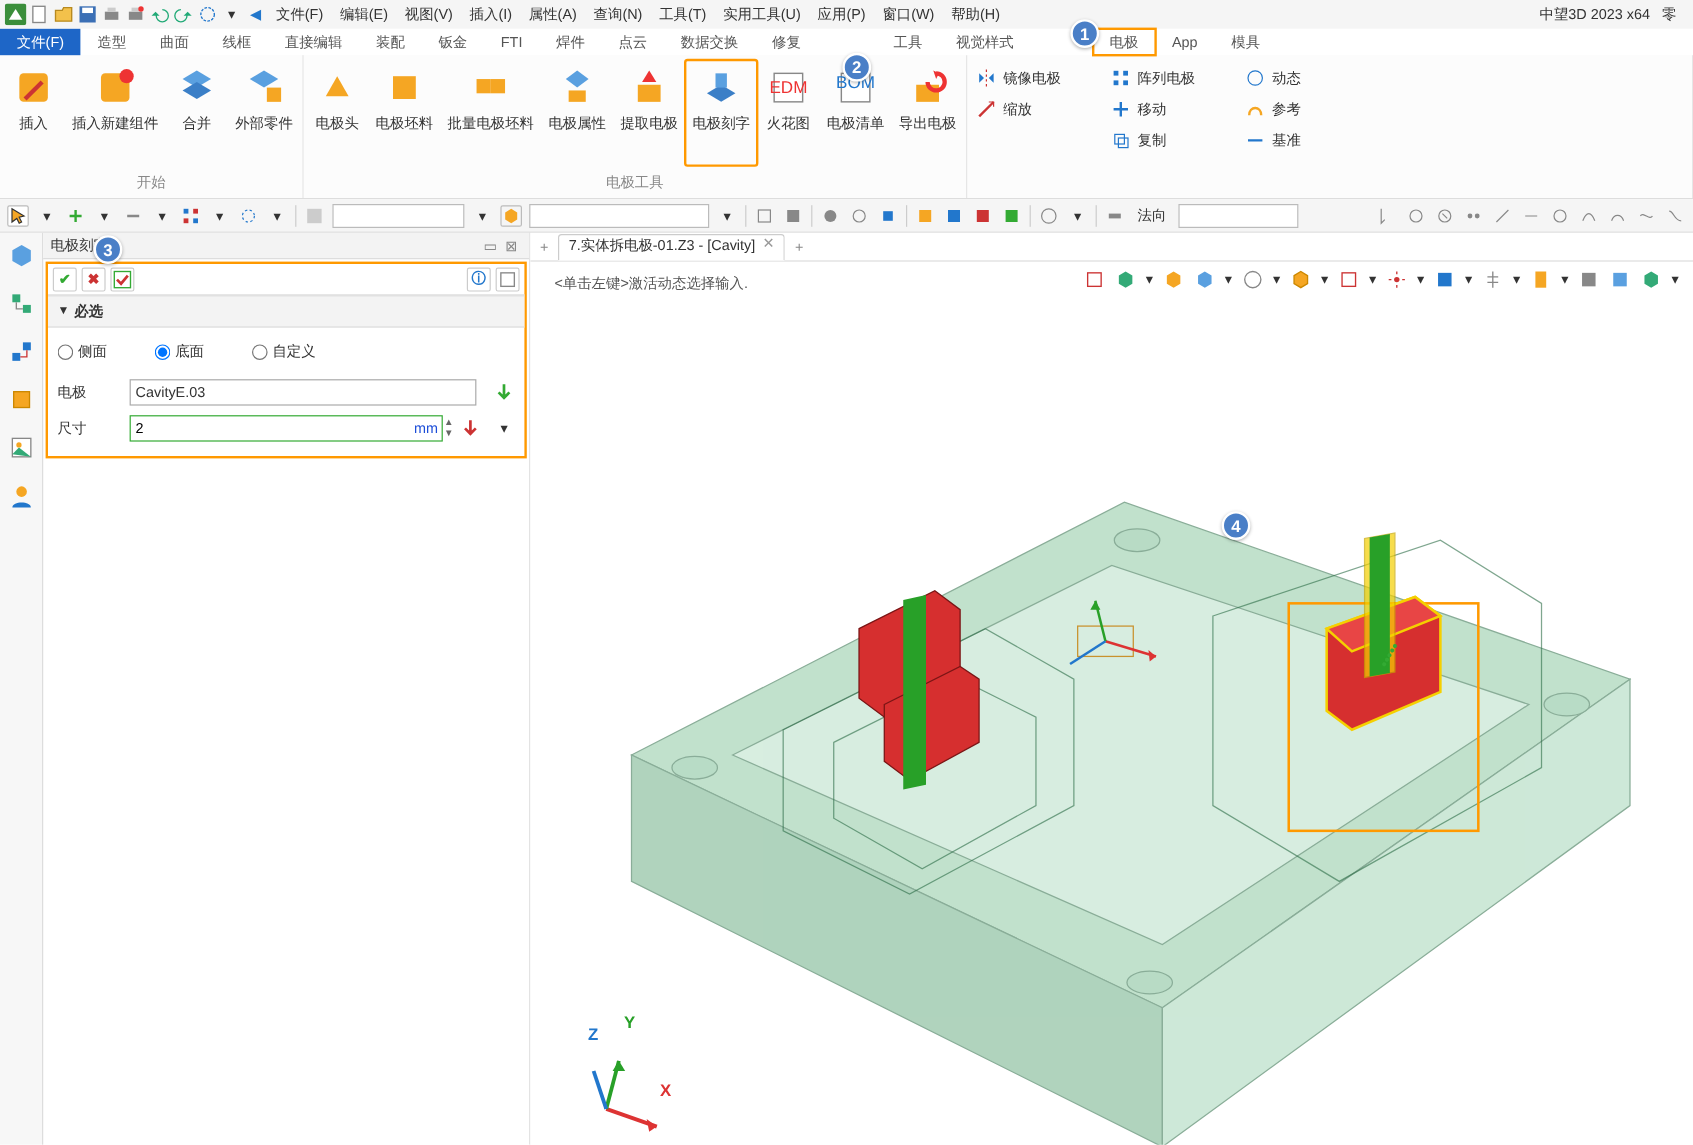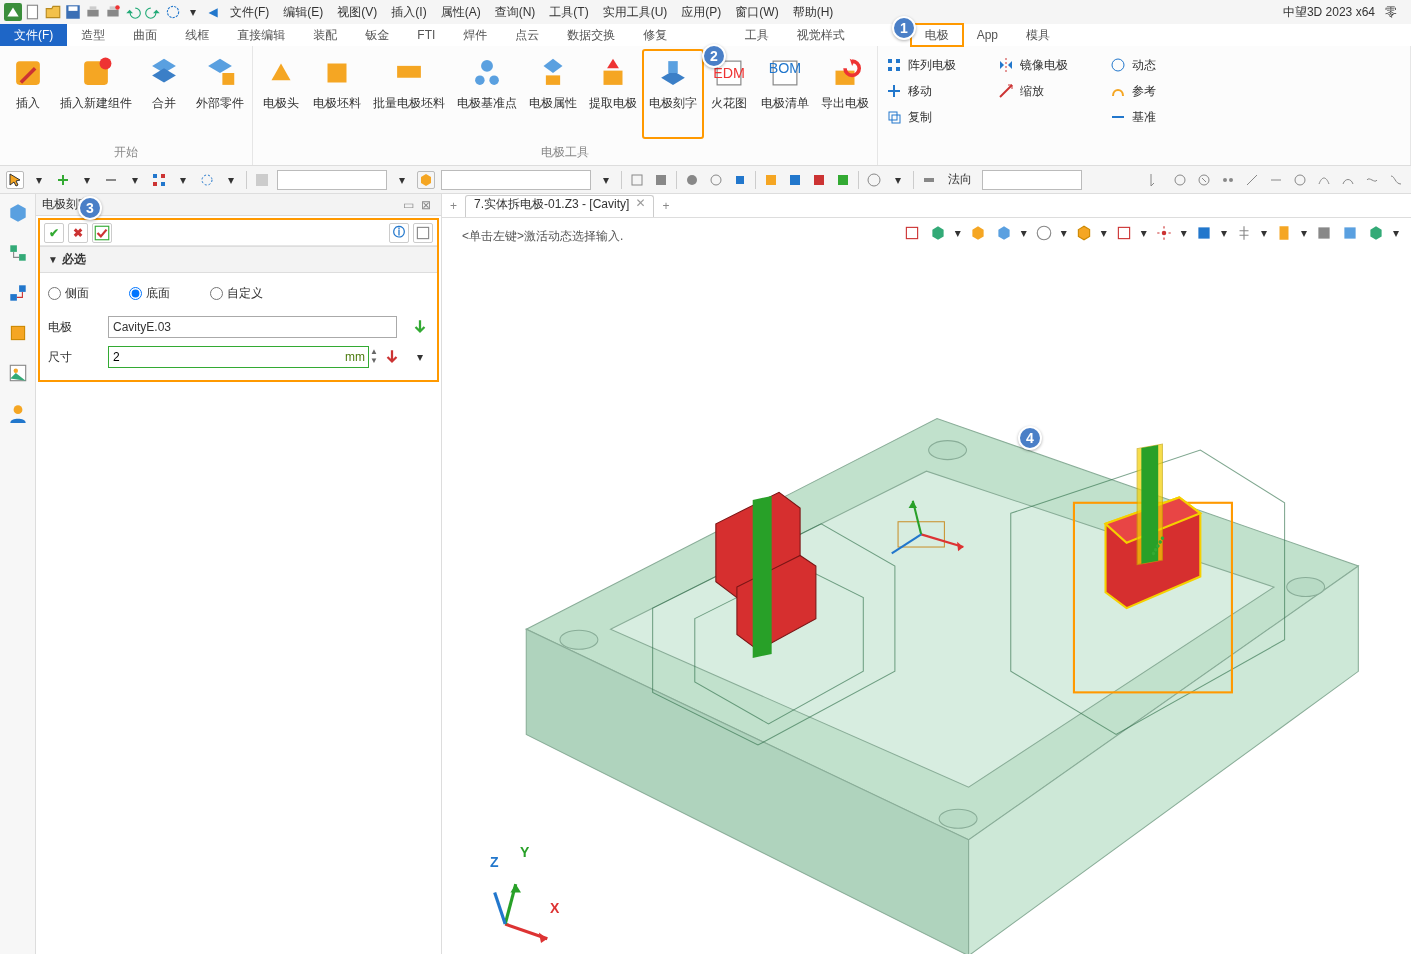--- a/index.html
+++ b/index.html
@@ -204,28 +204,20 @@
         </div>
       <div class="rbtn">
           <svg class="ricon" viewBox="0 0 32 32">
             <rect x="6" y="10" width="10" height="10" fill="#f5a623"></rect>
             <rect x="16" y="10" width="10" height="10" fill="#f5a623"></rect>
           </svg>
           <div class="rlabel">批量电极坯料</div>
         </div>
       <div class="rbtn">
           <svg class="ricon" viewBox="0 0 32 32">
-            <circle cx="16" cy="10" r="5" fill="#5aa0e0"></circle>
-            <circle cx="10" cy="22" r="4" fill="#5aa0e0"></circle>
-            <circle cx="22" cy="22" r="4" fill="#5aa0e0"></circle>
-          </svg>
-          <div class="rlabel">电极基准点</div>
-        </div>
-      <div class="rbtn">
-          <svg class="ricon" viewBox="0 0 32 32">
             <path d="M8 10l8-6 8 6-8 6z" fill="#5aa0e0"></path>
             <rect x="10" y="18" width="12" height="8" fill="#f5a623"></rect>
           </svg>
           <div class="rlabel">电极属性</div>
         </div>
       <div class="rbtn">
           <svg class="ricon" viewBox="0 0 32 32">
             <rect x="8" y="14" width="16" height="12" fill="#f5a623"></rect>
             <path d="M16 4l-5 8h10z" fill="#e33"></path>
           </svg>
@@ -261,56 +253,56 @@
           <div class="rlabel">导出电极</div>
         </div>
     </div>
     <div class="cap">电极工具</div>
   </div>
   <div class="rgroup" style="flex:1">
     <div class="btns" style="gap:30px">
       <div class="mini-col">
         <div class="mini-row">
             <svg class="micon" viewBox="0 0 16 16">
+              <path d="M8 1v14" stroke="#c33" stroke-dasharray="2"></path>
+              <path d="M2 4l4 4-4 4z" fill="#27c"></path>
+              <path d="M14 4l-4 4 4 4z" fill="#27c"></path>
+            </svg>
+            <span>镜像电极</span>
+          </div>
+        <div class="mini-row">
+            <svg class="micon" viewBox="0 0 16 16">
+              <path d="M2 14L14 2" stroke="#c33" stroke-width="2"></path>
+              <path d="M10 2h4v4" fill="none" stroke="#c33"></path>
+            </svg>
+            <span>缩放</span>
+          </div>
+      </div>
+      <div class="mini-col">
+        <div class="mini-row">
+            <svg class="micon" viewBox="0 0 16 16">
               <rect x="2" y="2" width="4" height="4" fill="#27c"></rect>
               <rect x="10" y="2" width="4" height="4" fill="#27c"></rect>
               <rect x="2" y="10" width="4" height="4" fill="#27c"></rect>
               <rect x="10" y="10" width="4" height="4" fill="#27c"></rect>
             </svg>
             <span>阵列电极</span>
           </div>
         <div class="mini-row">
             <svg class="micon" viewBox="0 0 16 16">
               <path d="M8 2v12M2 8h12" stroke="#27c" stroke-width="2"></path>
             </svg>
             <span>移动</span>
           </div>
         <div class="mini-row">
             <svg class="micon" viewBox="0 0 16 16">
               <rect x="3" y="3" width="8" height="8" fill="none" stroke="#27c"></rect>
               <rect x="6" y="6" width="8" height="8" fill="none" stroke="#27c"></rect>
             </svg>
             <span>复制</span>
-          </div>
-      </div>
-      <div class="mini-col">
-        <div class="mini-row">
-            <svg class="micon" viewBox="0 0 16 16">
-              <path d="M8 1v14" stroke="#c33" stroke-dasharray="2"></path>
-              <path d="M2 4l4 4-4 4z" fill="#27c"></path>
-              <path d="M14 4l-4 4 4 4z" fill="#27c"></path>
-            </svg>
-            <span>镜像电极</span>
-          </div>
-        <div class="mini-row">
-            <svg class="micon" viewBox="0 0 16 16">
-              <path d="M2 14L14 2" stroke="#c33" stroke-width="2"></path>
-              <path d="M10 2h4v4" fill="none" stroke="#c33"></path>
-            </svg>
-            <span>缩放</span>
           </div>
       </div>
       <div class="mini-col">
         <div class="mini-row">
             <svg class="micon" viewBox="0 0 16 16">
               <circle cx="8" cy="8" r="6" fill="none" stroke="#27c"></circle>
             </svg>
             <span>动态</span>
           </div>
         <div class="mini-row">
@@ -511,21 +503,21 @@
         <div class="frow" style="position:relative">
           <label>电极</label>
           <input class="txt" value="CavityE.03" style="">
           <span class="pick"><svg viewBox="0 0 16 16">
                 <path d="M8 2v10M4 8l4 4 4-4" fill="none" stroke="#3a3" stroke-width="2"></path>
               </svg></span>
         </div>
         <div class="frow" style="position:relative">
           <label>尺寸</label>
           <input class="txt active" style="background: rgb(255, 255, 255); color: rgb(0, 0, 0);" value="2">
-          <span style="position:absolute;right:64px;color:#4d7c0f">mm</span>
+          <span style="position:absolute;right:64px;color:#1d4ed8">mm</span>
           <div class="spin" style="position:absolute;right:48px">
               <div>▲</div>
               <div>▼</div>
             </div>
           <span class="pick"><svg viewBox="0 0 16 16">
                 <path d="M8 2v10M4 8l4 4 4-4" fill="none" stroke="#c33" stroke-width="2"></path>
               </svg></span>
           <span class="tb-dd">▾</span>
         </div>
       </div>

